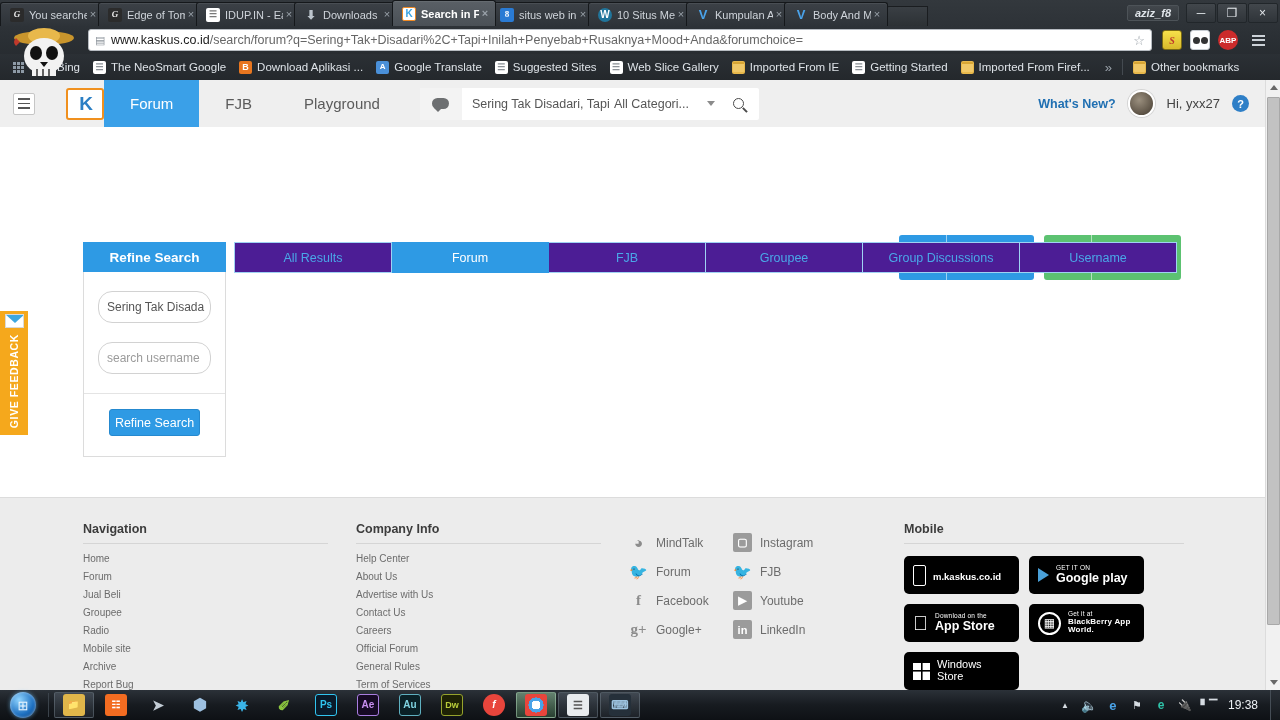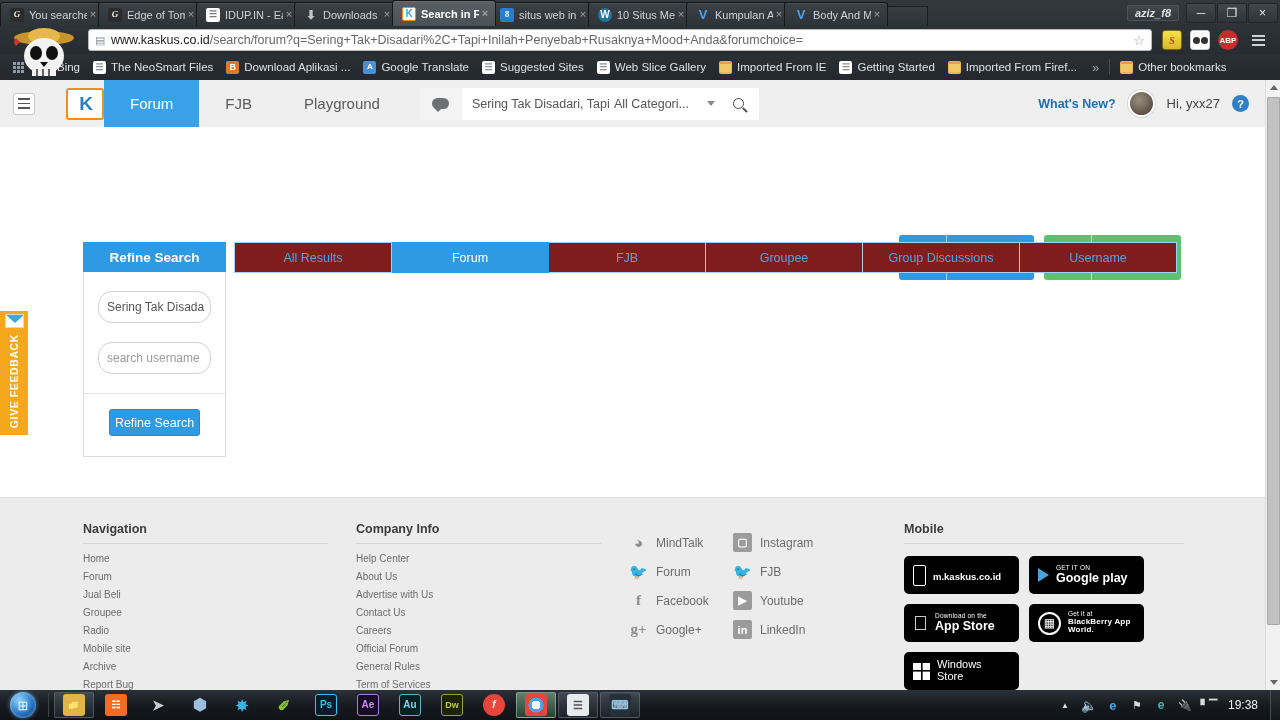--- a/index.html
+++ b/index.html
@@ -276,21 +276,21 @@
     font-size: 12.5px; display: flex; align-items: center; justify-content: center;
   }
 
   #result-tabs {
     position: absolute; left: 234px; top: 0; width: 943px; height: 31px;
     display: flex;
   }
   .result-tab {
     flex: 1 1 0; display: flex; align-items: center; justify-content: center;
     border: 1px solid #9fd2f3; border-left: none;
-    font-size: 12.5px; color: #4aa7e8; background: #7f1d1d;
+    font-size: 12.5px; color: #4aa7e8; background: #4c1d95;
   }
   .result-tab:first-child { border-left: 1px solid #9fd2f3; }
   .result-tab.active { background: #2e9ae4; color: #ffffff; border-color: #2e9ae4; }
 
   #result-header {
     position: absolute; left: 234px; top: 265px; width: 943px; height: 30px;
     background: #2e9ae4; color: #fff; display: flex; align-items: center;
     padding-left: 12px; font-size: 13px;
   }
   #result-header .h-title { font-weight: bold; font-size: 13.5px; }
@@ -534,21 +534,21 @@
       <span class="bm-icon ic-grid">
           <i></i>
         </span>
     </div>
     <div class="bm">
       <span class="bm-icon ic-bing">b</span>
       <span>Bing</span>
     </div>
     <div class="bm">
       <span class="bm-icon ic-page">☰</span>
-      <span>The NeoSmart Files</span>
+      <span>The NeoSmart Google</span>
     </div>
     <div class="bm">
       <span class="bm-icon ic-blog">B</span>
       <span>Download Aplikasi ...</span>
     </div>
     <div class="bm">
       <span class="bm-icon ic-trans">A</span>
       <span>Google Translate</span>
     </div>
     <div class="bm">

